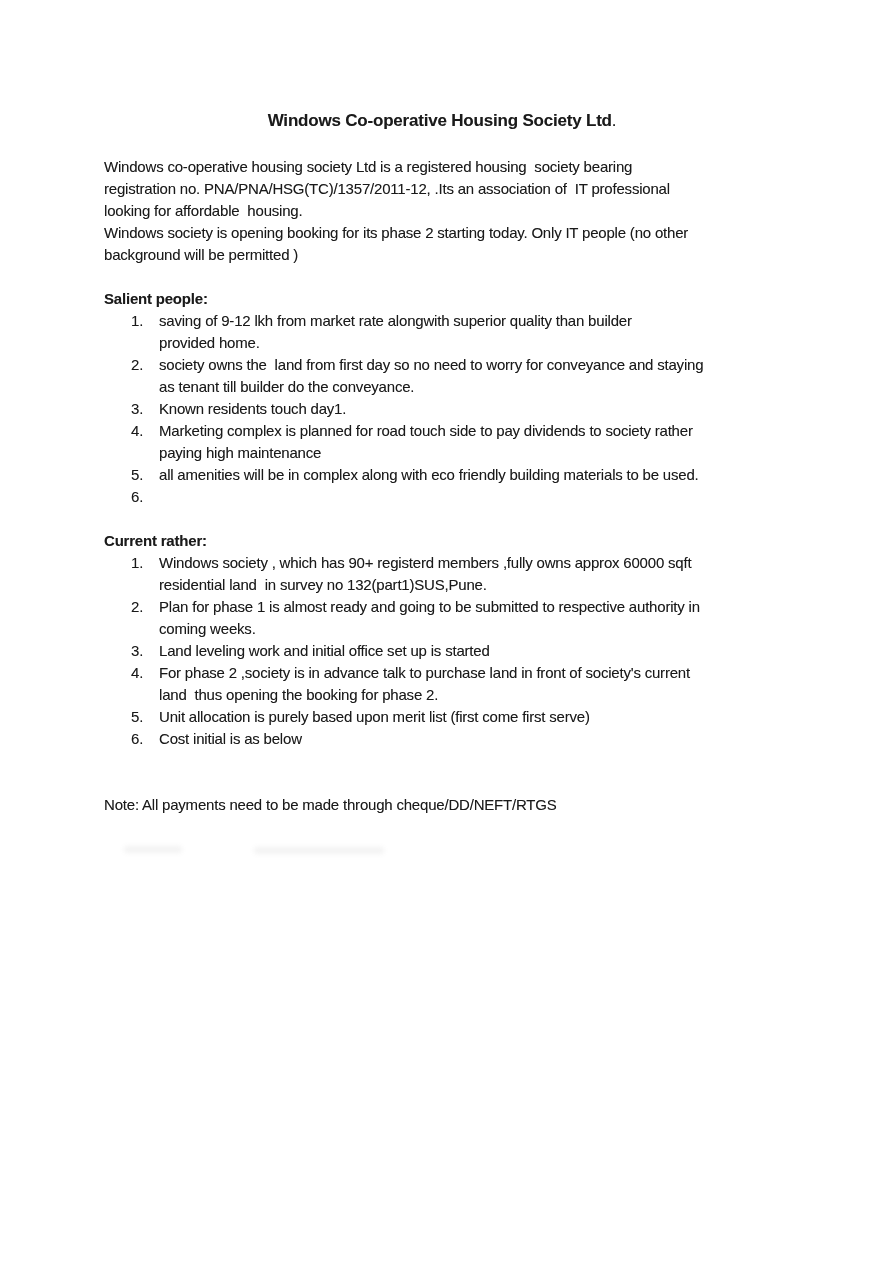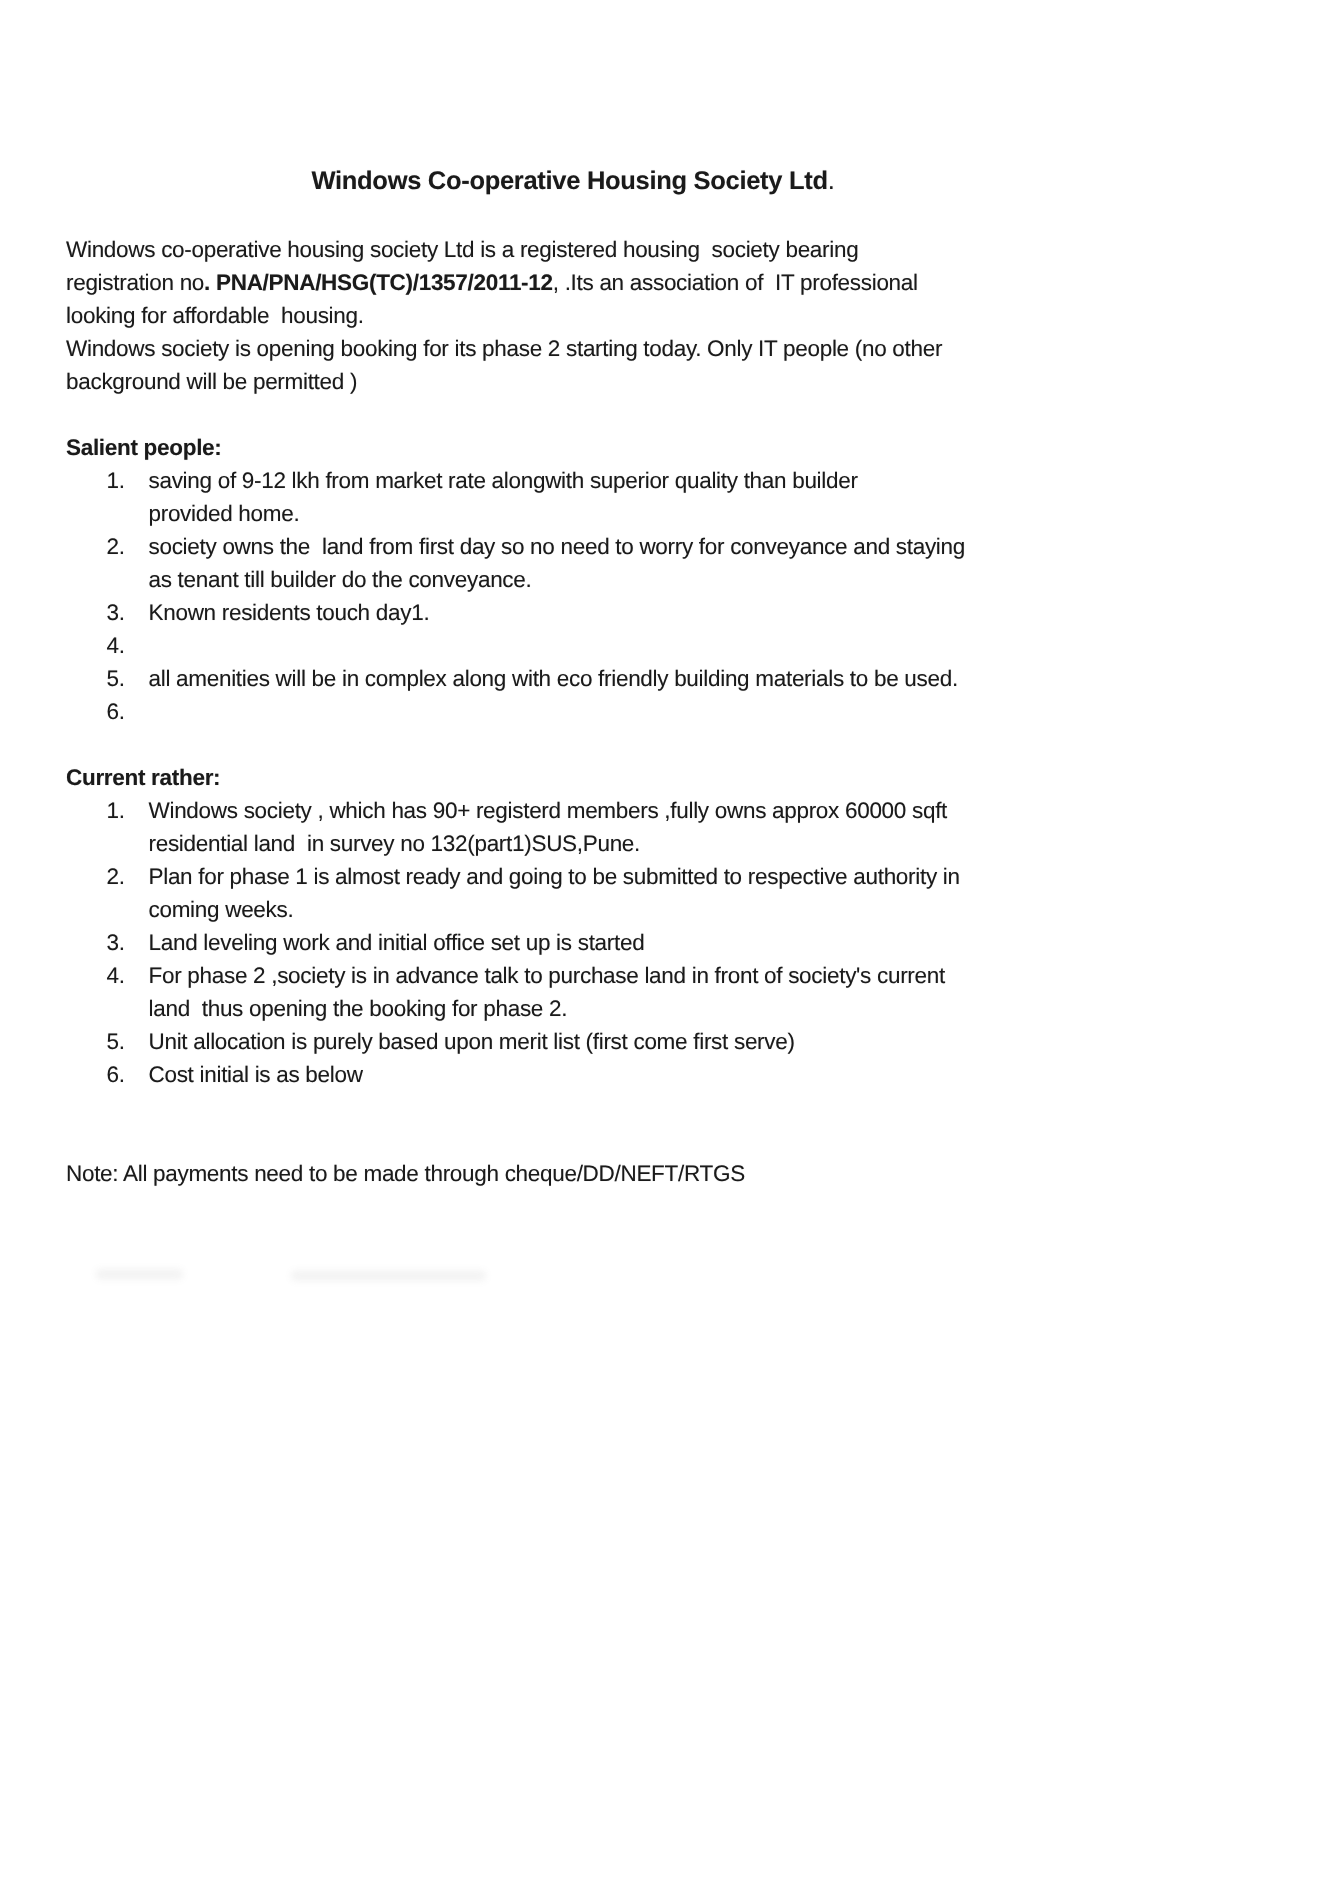--- a/index.html
+++ b/index.html
@@ -11,21 +11,21 @@
     font-size: 15px;
     line-height: 22px;
     letter-spacing: -0.2px;
     color: #1a1a1a;
     text-shadow: 0 0 0.5px rgba(26,26,26,0.35);
     overflow: hidden;
   }
   .page {
     position: relative;
     width: 676px;
-    margin: 0 44px;
+    margin: 0 104px;
   }
   .doc-title {
     margin: 110px 0 0 0;
     text-align: center;
     font-size: 17px;
     font-weight: 700;
     line-height: 22px;
     white-space: pre;
   }
   .doc-title .tail { font-weight: 400; }
@@ -42,21 +42,21 @@
     padding: 0;
   }
   ol.num-list li { display: flex; }
   ol.num-list .num {
     flex: none;
     margin-left: 27px;
     width: 28px;
     white-space: pre;
   }
   ol.num-list .txt { white-space: pre; }
-  .bold { font-weight: 700; }
+  .bold { font-weight: 400; }
   .note { margin-top: 44px; }
   .scan-artifact {
     position: absolute;
     height: 7px;
     background: #8a8a8a;
     opacity: 0.10;
     filter: blur(2.5px);
     border-radius: 3px;
   }
   .scan-artifact.a1 { left: 20px; top: 736px; width: 58px; }
@@ -88,20 +88,22 @@
       <span class="num">2.</span>
       <span class="txt">society owns the  land from first day so no need to worry for conveyance and staying
 as tenant till builder do the conveyance.</span>
     </li>
     <li>
       <span class="num">3.</span>
       <span class="txt">Known residents touch day1.</span>
     </li>
     <li>
       <span class="num">4.</span>
+      <span class="txt">Marketing complex is planned for road touch side to pay dividends to society rather
+paying high maintenance</span>
     </li>
     <li>
       <span class="num">5.</span>
       <span class="txt">all amenities will be in complex along with eco friendly building materials to be used.</span>
     </li>
     <li>
       <span class="num">6.</span>
     </li>
   </ol>
 

